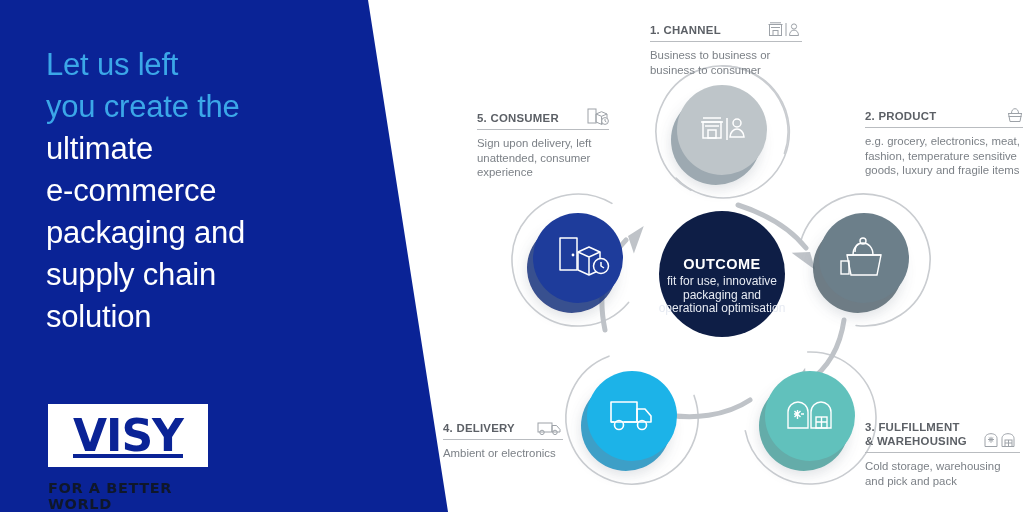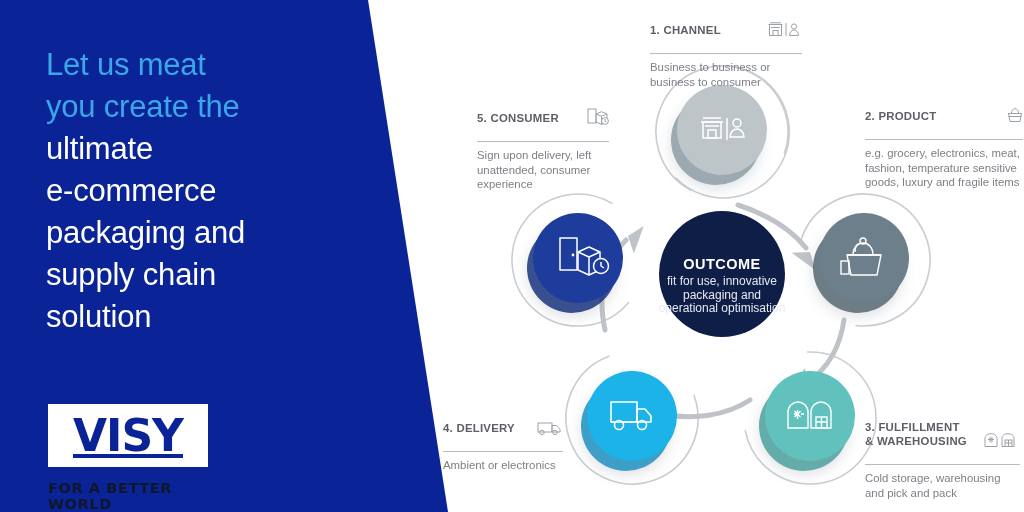--- a/index.html
+++ b/index.html
@@ -82,21 +82,21 @@
     left: 420px; top: 0;
     width: 604px; height: 512px;
   }
 
   
   .callout { position: absolute; }
   .callout .co-head {
     display: flex;
     align-items: flex-end;
     gap: 8px;
-    padding-bottom: 16px;
+    padding-bottom: 4px;
     border-bottom: 1.3px solid #B9BCC0;
   }
   .callout .co-title {
     font-size: 11.4px;
     font-weight: 700;
     color: #5C6066;
     letter-spacing: 0.25px;
     line-height: 14px;
     white-space: pre-line;
   }
@@ -148,21 +148,21 @@
   }
 </style>
 </head>
 <body>
 
 <div id="stage">
 
   <div class="blue-panel"></div>
 
   <div class="headline">
-    <span class="hl-accent">Let us meat</span>
+    <span class="hl-accent">Let us left</span>
     <span class="hl-accent">you create the</span>
     <span class="hl-white">ultimate</span>
     <span class="hl-white">e-commerce</span>
     <span class="hl-white">packaging and</span>
     <span class="hl-white">supply chain</span>
     <span class="hl-white">solution</span>
   </div>
 
   <div class="logo-block">
     <div class="logo-box">

